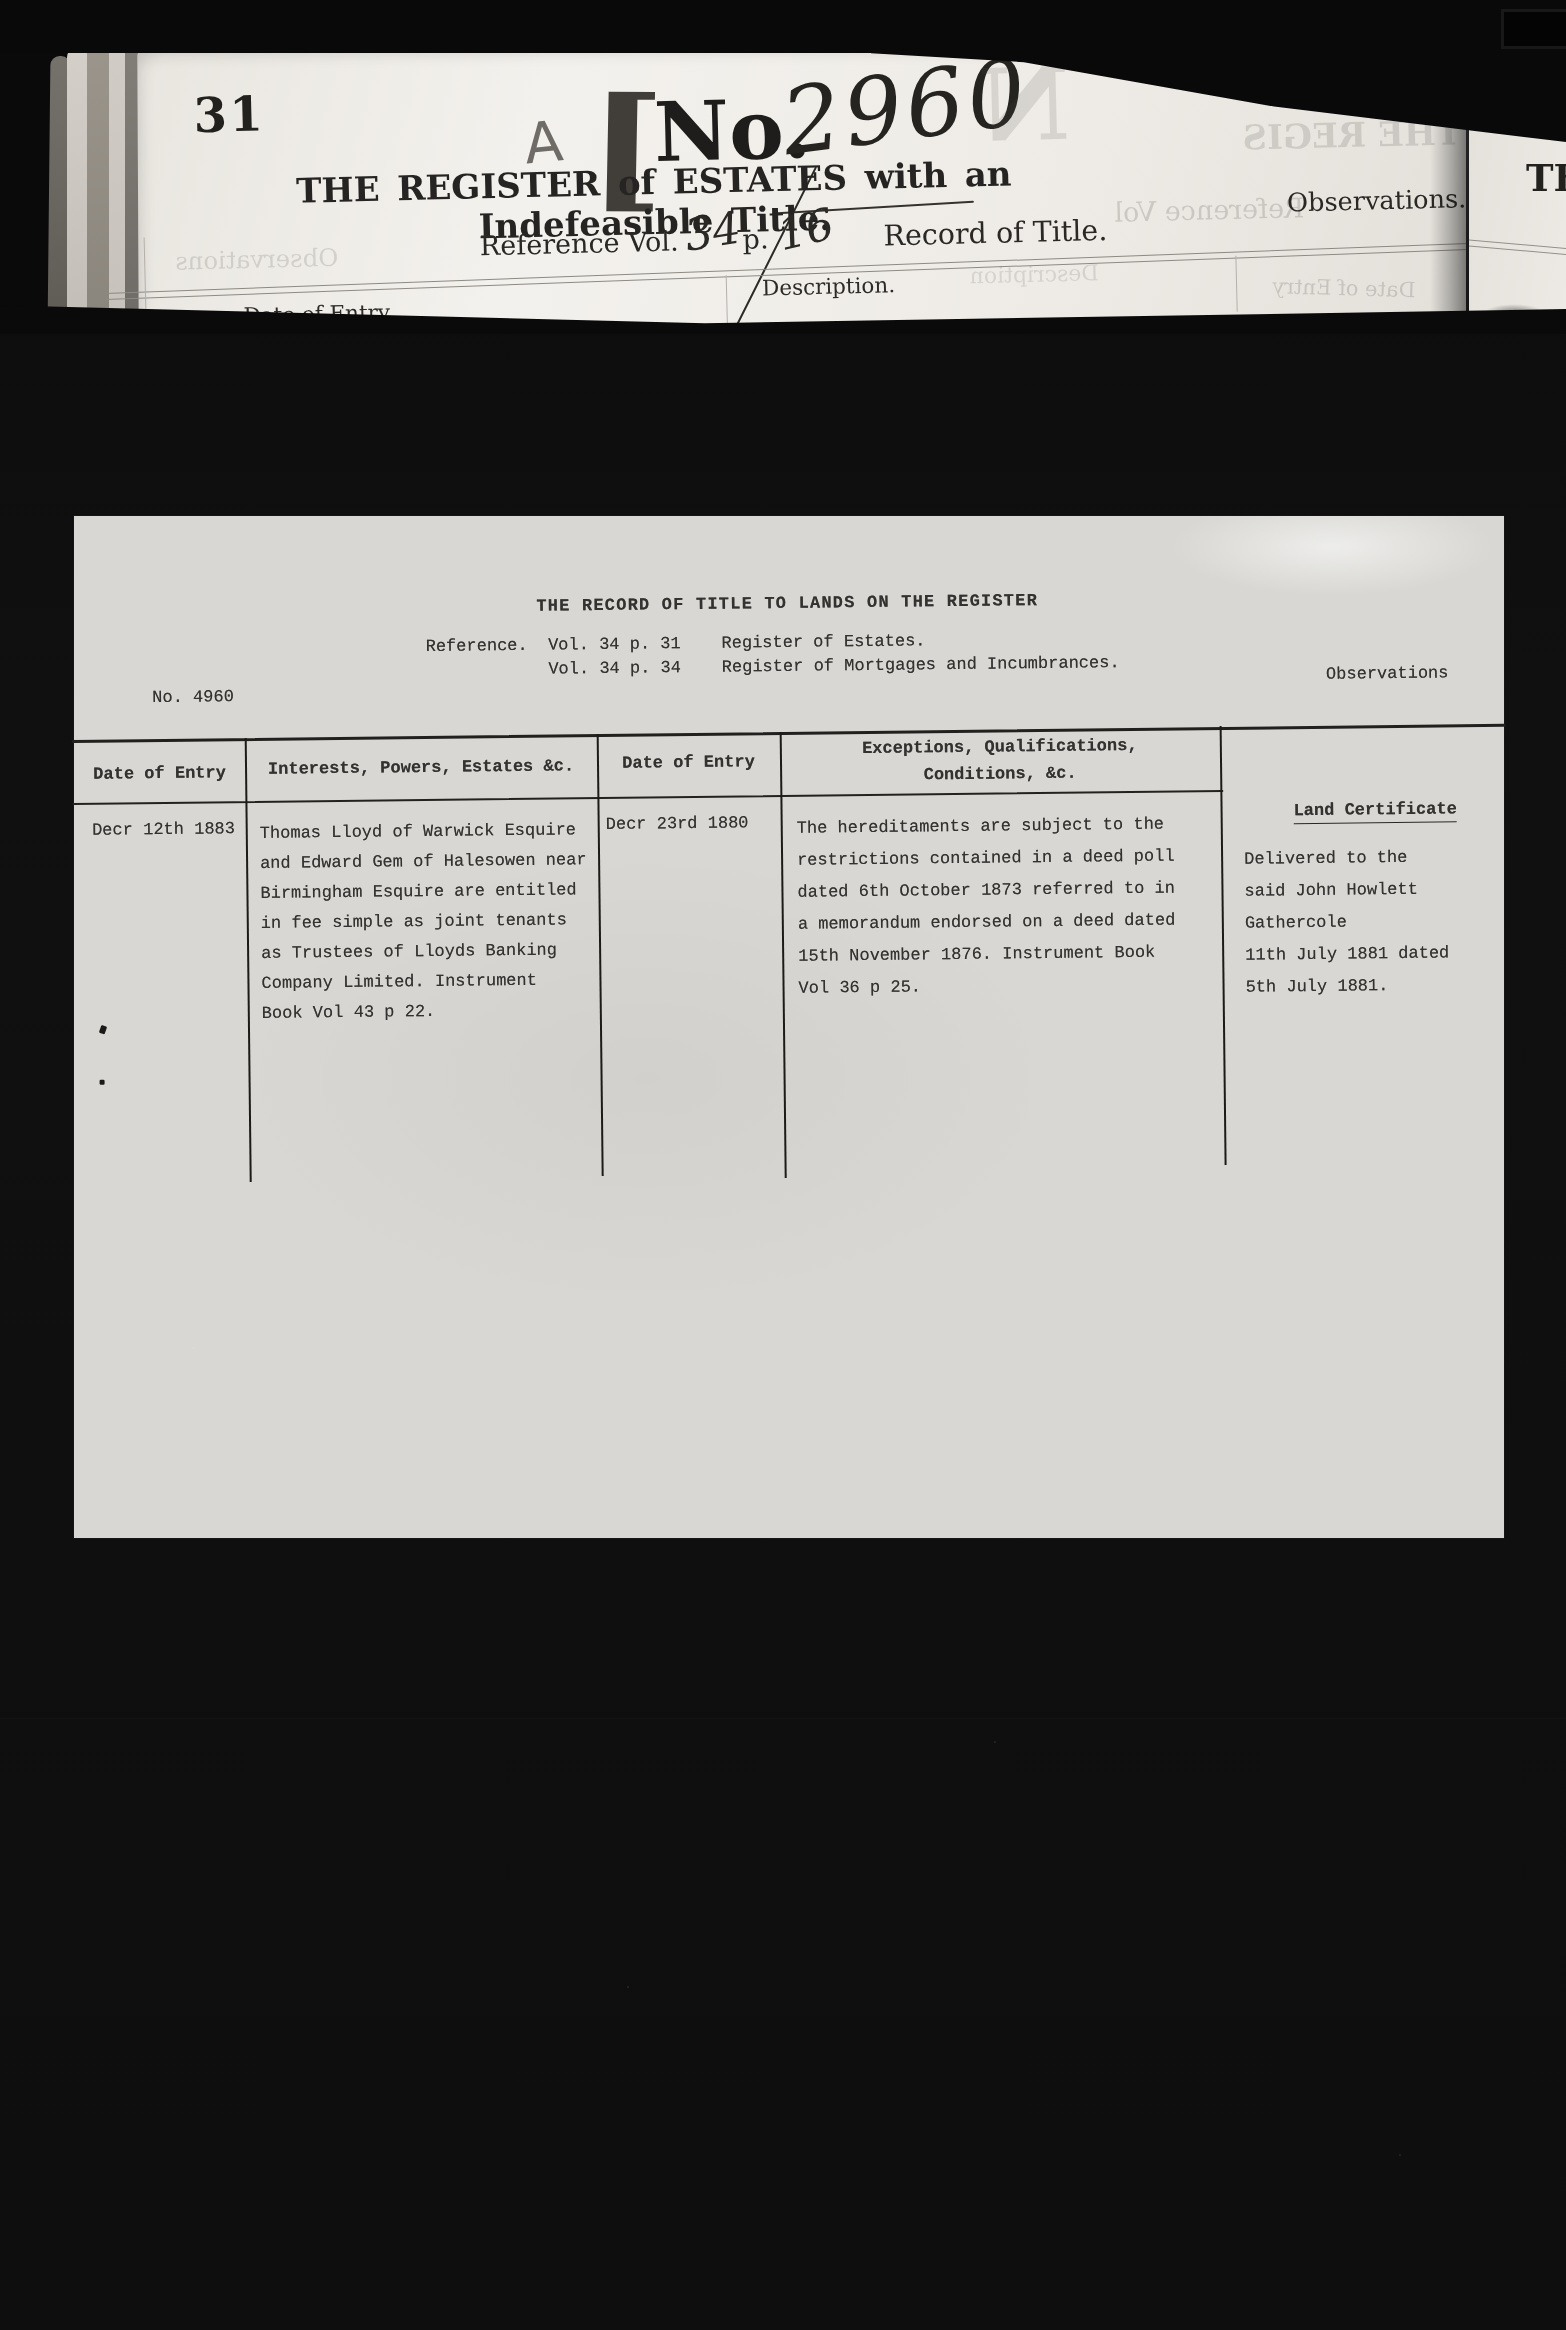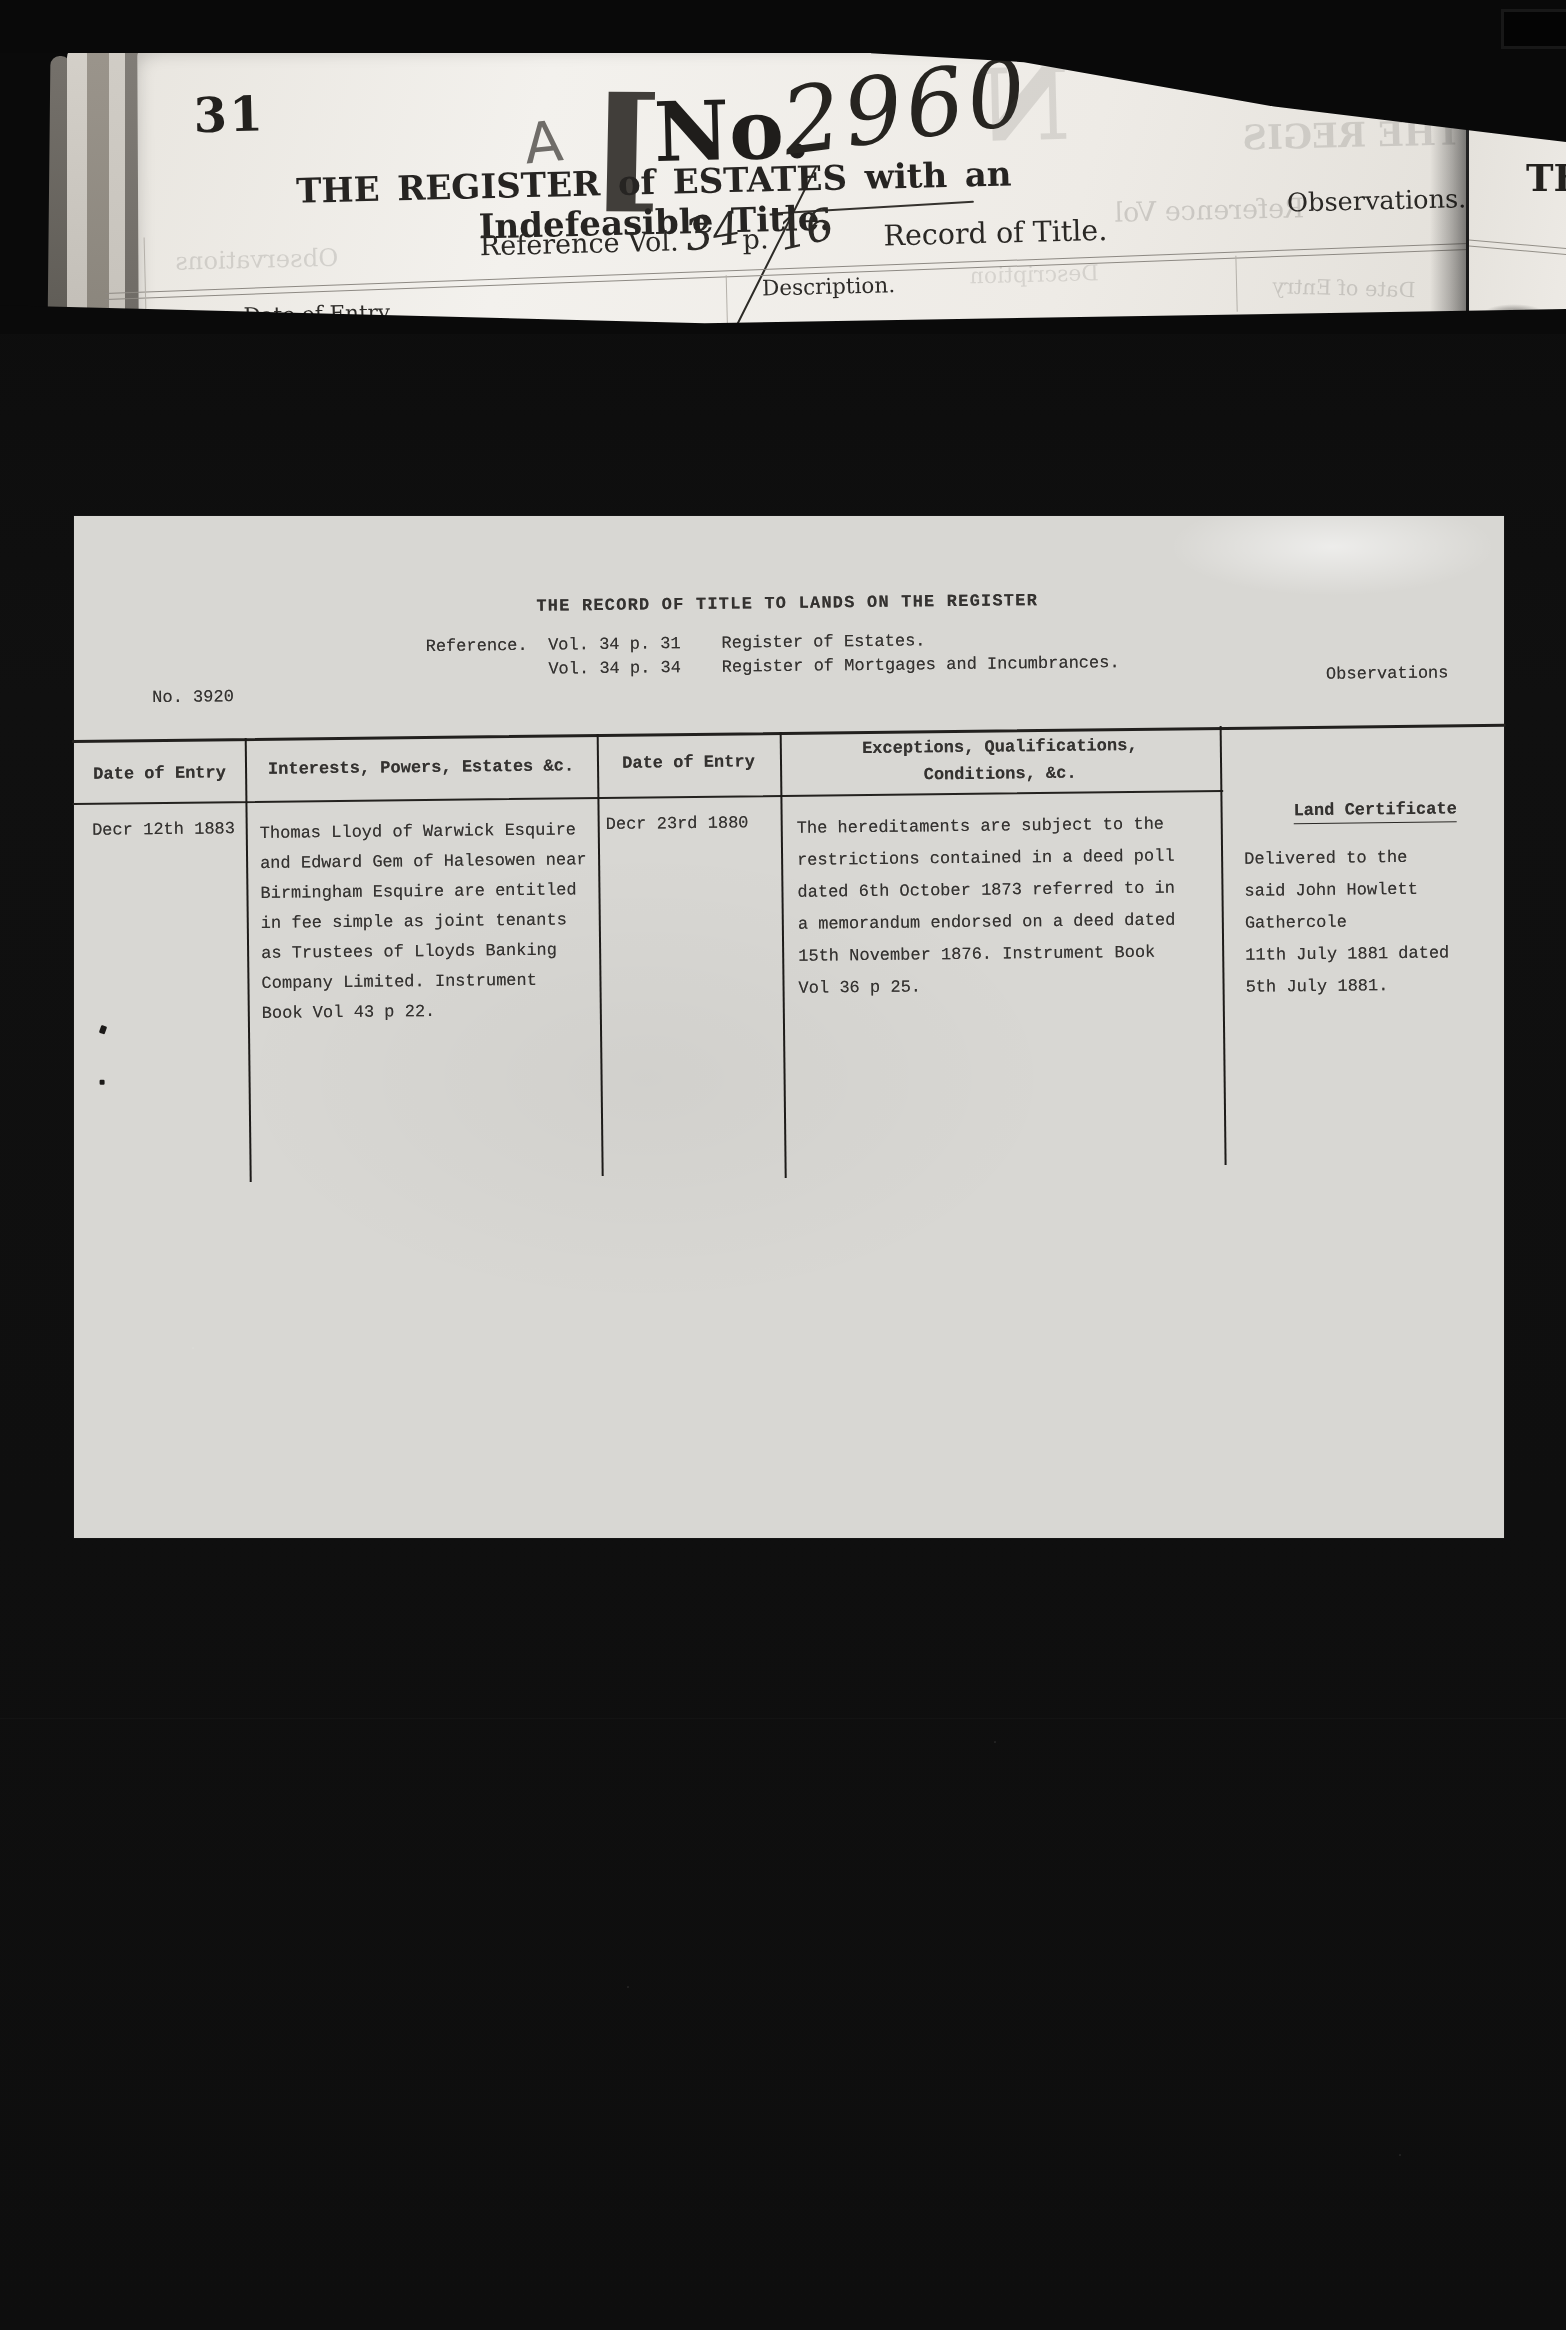--- a/index.html
+++ b/index.html
@@ -173,21 +173,21 @@
     <div id="black-top-right"></div>
     <div id="cover-emboss"></div>
     <div id="band-bottom-wedge"></div>
   </div>
 
   <div id="card">
     <div id="card-inner">
       <div id="card-title" class="type">THE RECORD OF TITLE TO LANDS ON THE REGISTER</div>
       <div id="card-ref" class="type pre">Reference.  Vol. 34 p. 31    Register of Estates.
             Vol. 34 p. 34    Register of Mortgages and Incumbrances.</div>
-      <div id="card-no" class="type">No. 3920</div>
+      <div id="card-no" class="type">No. 4960</div>
       <div id="card-obs-label" class="type">Observations</div>
 
       <div id="card-rule-top"></div>
       <div id="card-rule-head"></div>
       <div id="vline-1" class="vline"></div>
       <div id="vline-2" class="vline"></div>
       <div id="vline-3" class="vline"></div>
       <div id="vline-4" class="vline"></div>
 
       <div id="hdr-c1" class="type hdr">Date of Entry</div>

